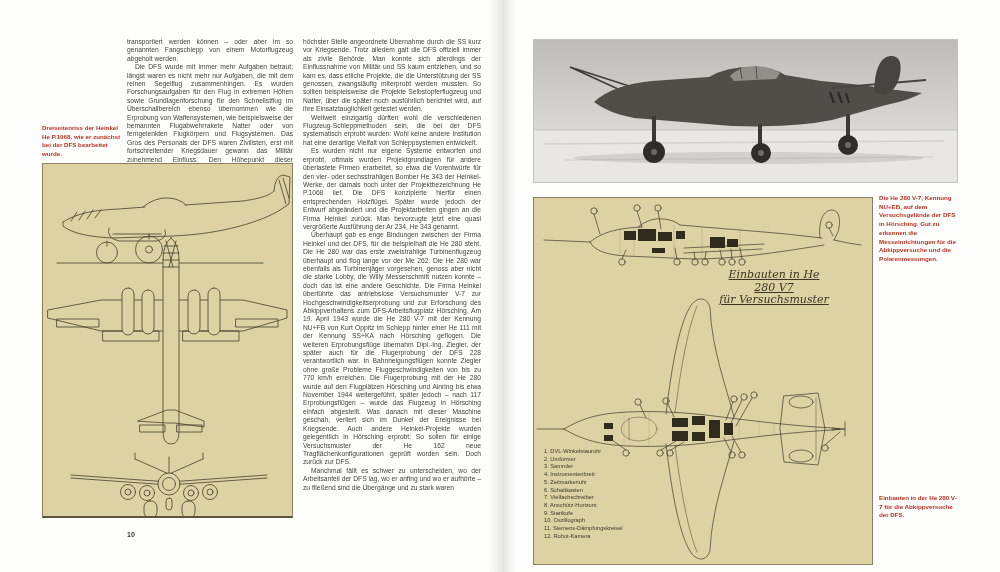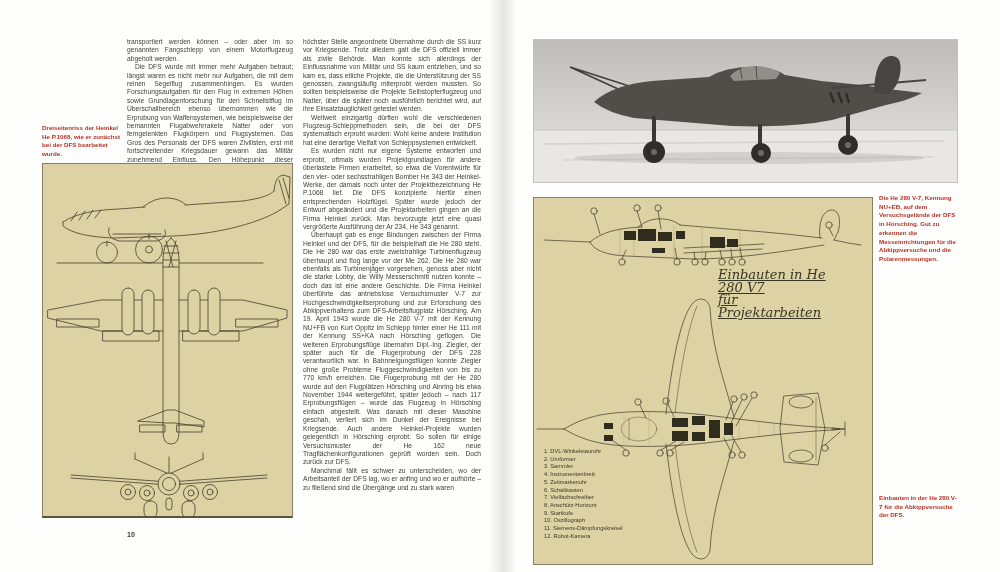--- a/index.html
+++ b/index.html
@@ -29,23 +29,23 @@
   .page-number { position:absolute; left:127px; top:531px; font-size:7px;
                  font-weight:bold; color:#3a3935; }
 
   .panel { position:absolute; background:#ddd2a4; border:1px solid #8a7f60; }
   .panel-left  { left:42px;  top:163px; width:251px; height:355px; border-bottom:2px solid #5c553e; }
   .panel-right { left:533px; top:197px; width:340px; height:368px; }
 
   .photo { position:absolute; left:533px; top:39px; width:425px; height:144px;
            border:1px solid #c2c1bd; }
 
-  .diagram-title { position:absolute; left:184px; top:71px; width:112px; 
+  .diagram-title { position:absolute; left:184px; top:71px; width:112px; text-align:center;
                    font-family:"DejaVu Serif", serif; font-style:italic;
-                   font-size:13px; line-height:12.5px; color:#3b3524;
+                   font-size:11px; line-height:12.5px; color:#3b3524;
                    text-decoration:underline; }
   .legend { position:absolute; left:10px; top:250px; width:100px;
             font-size:5.7px; line-height:7.7px; color:#3c3828; }
   .legend div { white-space:nowrap; }
 
   svg { display:block; }
 </style>
 </head>
 <body>
 
@@ -308,21 +308,21 @@
             <circle cx="208" cy="257" r="3.2"></circle>
               <line x1="207" y1="254" x2="198" y2="238"></line>
             <circle cx="291" cy="250" r="3.2"></circle>
           </g>
         </g>
       </g>
     </svg>
 
     <div class="diagram-title">
       <div>Einbauten in He 280 V7</div>
-      <div>für Projektarbeiten</div>
+      <div>für Versuchsmuster</div>
     </div>
 
     <div class="legend">
       <div>1. DVL-Winkelstaurohr</div>
       <div>2. Umformer</div>
       <div>3. Sammler</div>
       <div>4. Instrumentenbrett</div>
       <div>5. Zeitmarkenuhr</div>
       <div>6. Schaltkasten</div>
       <div>7. Vielfachschreiber</div>

